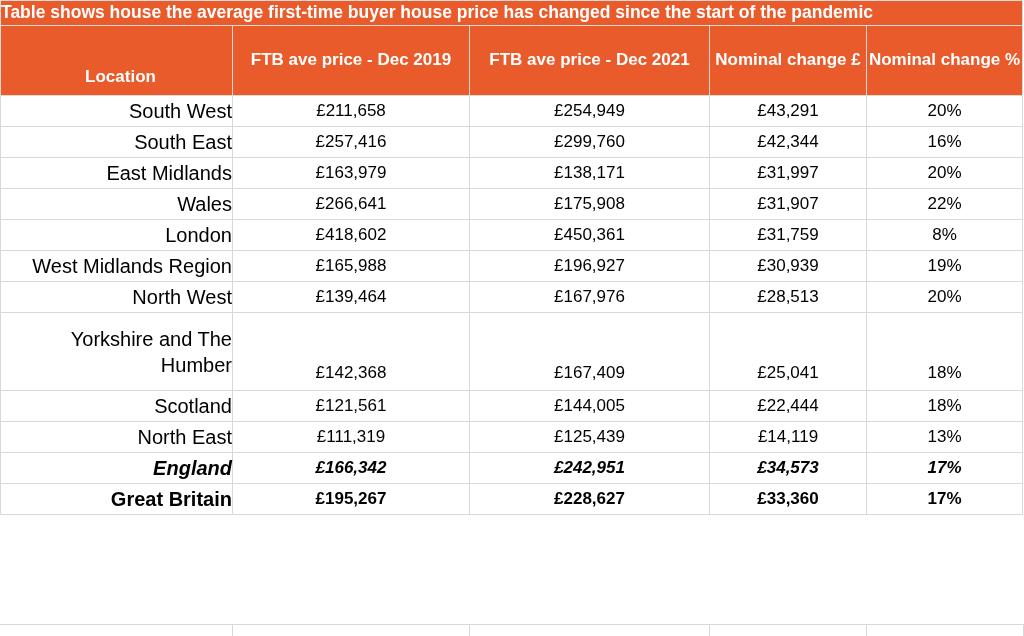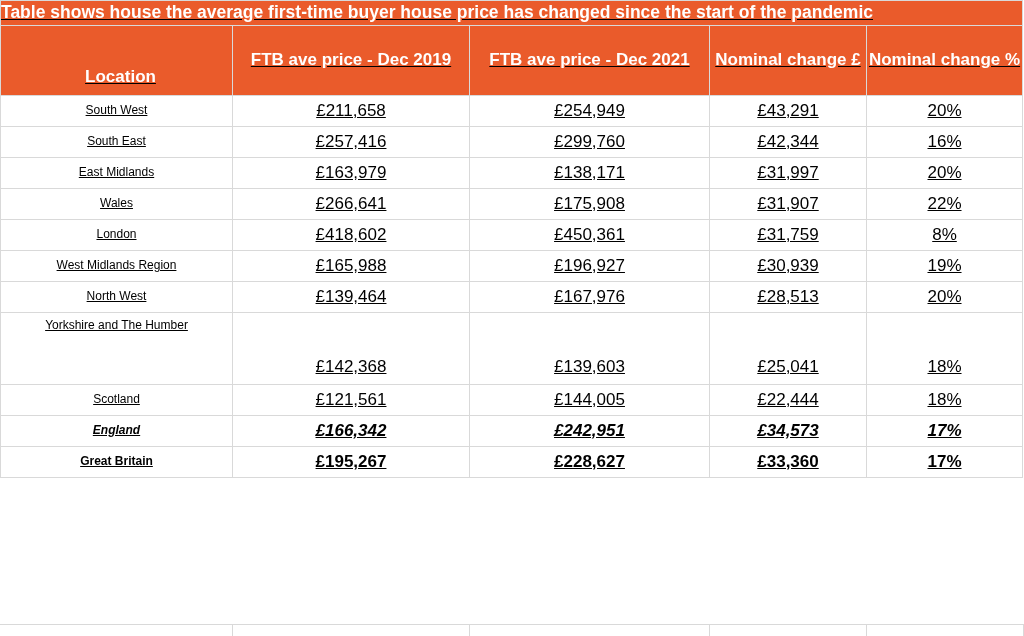--- a/index.html
+++ b/index.html
@@ -17,21 +17,20 @@
   .sheet {
     width: 1024px;
     height: 636px;
     position: relative;
     box-sizing: border-box;
   }
   table.price-table {
     border-collapse: collapse;
     width: 832px;
     table-layout: fixed;
-    text-decoration: underline;
   }
   table.price-table td, table.price-table th {
     border: 1px solid #d9d9d9;
     padding: 0;
     vertical-align: middle;
   }
   
   .title-cell {
     background: #ea5b2b;
     color: #ffffff;
@@ -54,35 +53,35 @@
     padding: 2px 4px;
     line-height: 1.2;
   }
   .hdr.loc {
     text-align: center;
     vertical-align: bottom;
     padding: 0 0 7px 8px;
   }
   
   .loc-cell {
-    text-align: center;
+    text-align: right;
     padding: 3px 0 3px 7px;
-    font-size: 12px;
+    font-size: 20px;
     height: 30px;
     line-height: 1.3;
   }
   .num-cell {
     text-align: center;
     font-size: 17px;
     height: 30px;
   }
   tr.tall .loc-cell {
     height: 64px;
     vertical-align: top;
-    padding-top: 5px;
+    padding-top: 13px;
   }
   tr.tall .num-cell {
     height: 64px;
     vertical-align: bottom;
     padding-bottom: 7px;
   }
   tr.italic-bold td {
     font-weight: bold;
     font-style: italic;
   }
@@ -180,30 +179,37 @@
       <tr>
         <td class="loc-cell">North West</td>
         <td class="num-cell">£139,464</td>
         <td class="num-cell">£167,976</td>
         <td class="num-cell">£28,513</td>
         <td class="num-cell">20%</td>
       </tr>
       <tr class="tall">
         <td class="loc-cell">Yorkshire and The Humber</td>
         <td class="num-cell">£142,368</td>
-        <td class="num-cell">£139,603</td>
+        <td class="num-cell">£167,409</td>
         <td class="num-cell">£25,041</td>
         <td class="num-cell">18%</td>
       </tr>
       <tr>
         <td class="loc-cell">Scotland</td>
         <td class="num-cell">£121,561</td>
         <td class="num-cell">£144,005</td>
         <td class="num-cell">£22,444</td>
         <td class="num-cell">18%</td>
+      </tr>
+      <tr>
+        <td class="loc-cell">North East</td>
+        <td class="num-cell">£111,319</td>
+        <td class="num-cell">£125,439</td>
+        <td class="num-cell">£14,119</td>
+        <td class="num-cell">13%</td>
       </tr>
       <tr class="italic-bold">
         <td class="loc-cell">England</td>
         <td class="num-cell">£166,342</td>
         <td class="num-cell">£242,951</td>
         <td class="num-cell">£34,573</td>
         <td class="num-cell">17%</td>
       </tr>
       <tr class="bold">
         <td class="loc-cell">Great Britain</td>

